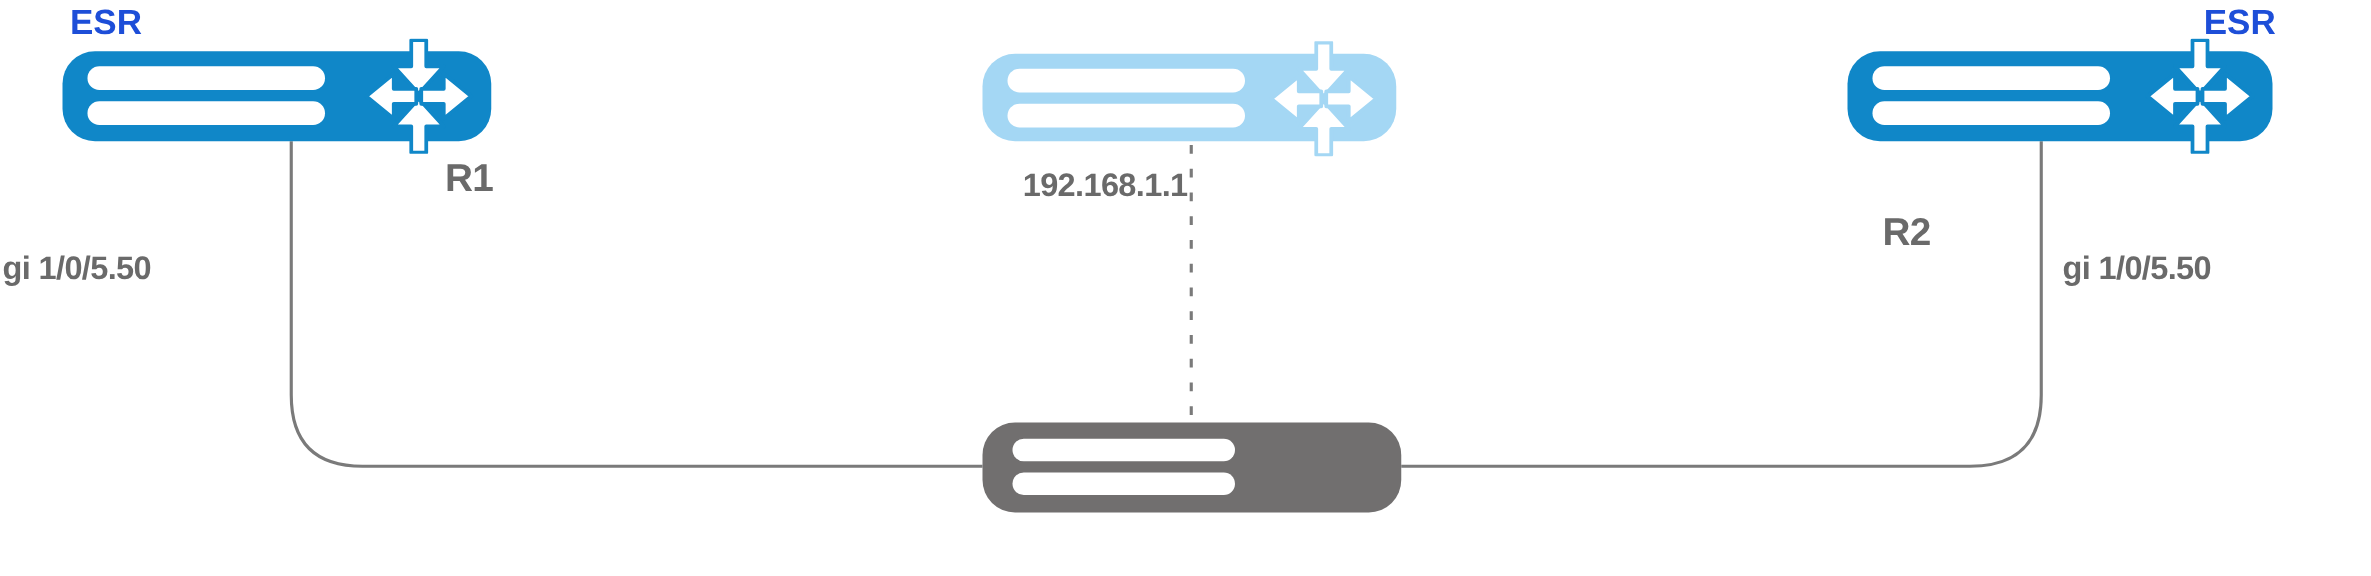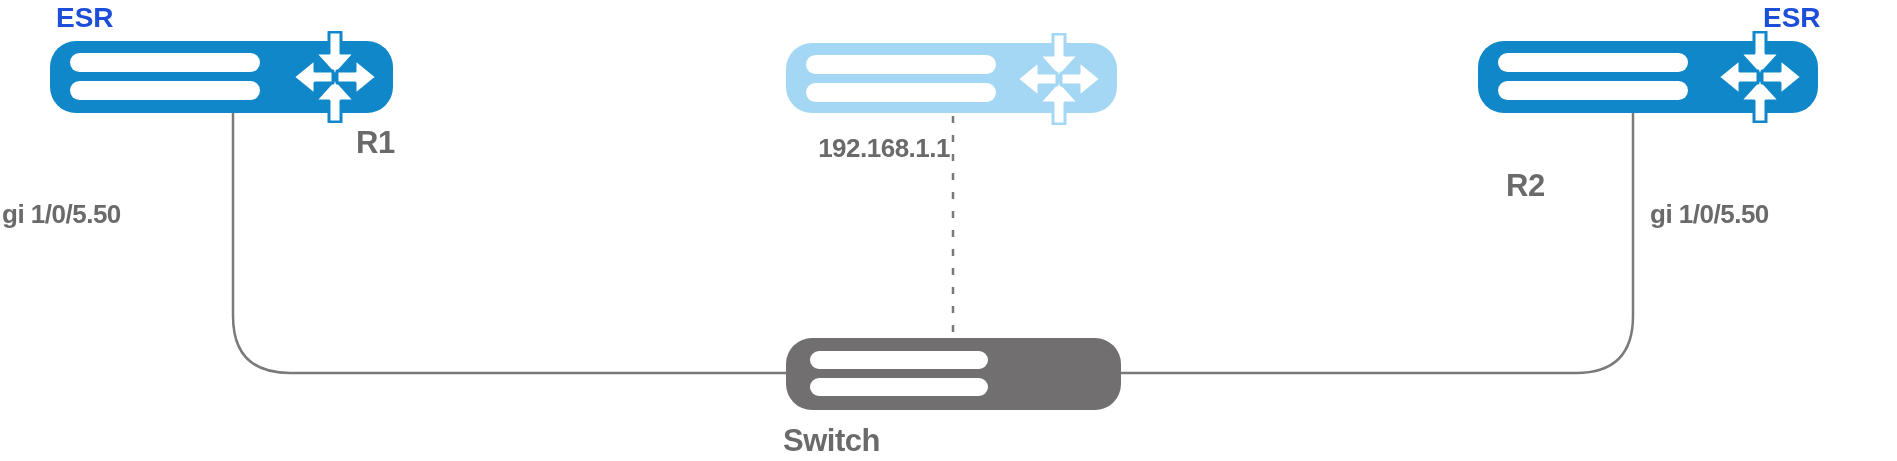--- a/index.html
+++ b/index.html
@@ -91,15 +91,14 @@
 
   <div class="lbl iface" style="left:1650px;top:122px;">
     <div>gi 1/0/5.50</div>
   </div>
 
   <div class="device switch-gray" style="left:786px;top:338px;width:335px;height:72px;">
     <div class="slot s1"></div>
     <div class="slot s2"></div>
   </div>
 
-  <div class="lbl nodename" style="left:783px;top:424px;">Switch</div>
 
 </div>
 
 </body></html>

